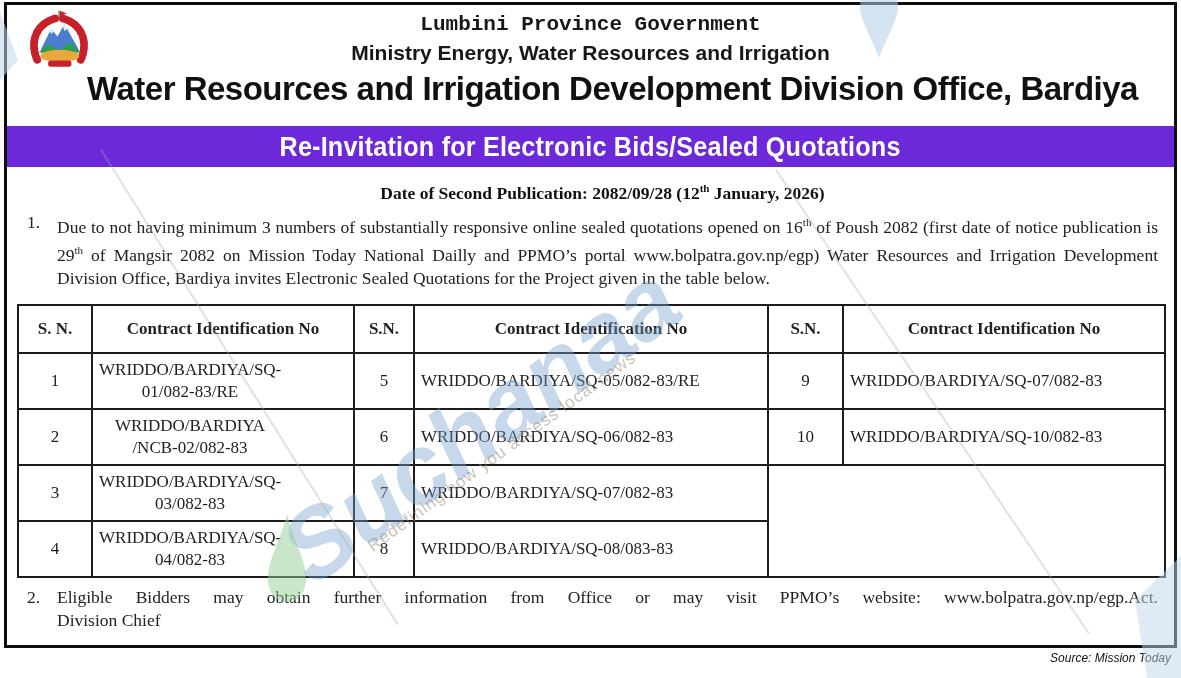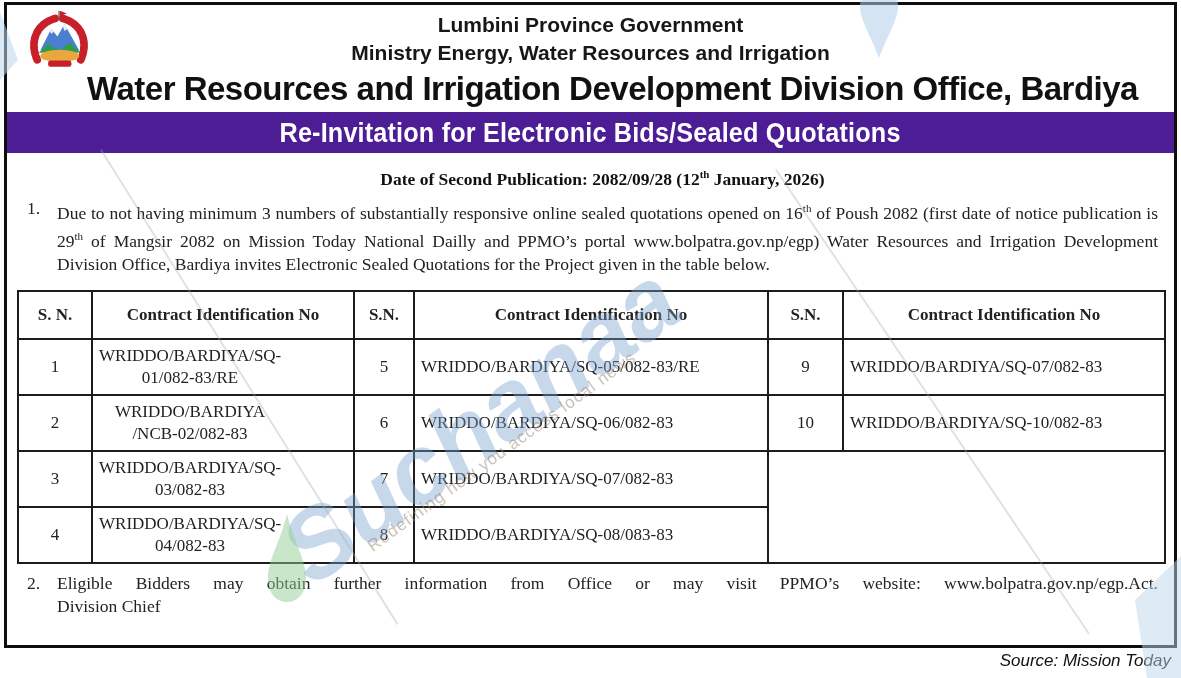--- a/index.html
+++ b/index.html
@@ -7,28 +7,28 @@
     position:relative;width:1181px;height:678px;background:#ffffff;overflow:hidden;
     font-family:"Liberation Serif", serif;color:#1e1e1e;
   }
   
   .notice{
     position:absolute;left:4px;top:2px;width:1173px;height:646px;
     border:3px solid #0e0e0e;box-sizing:border-box;background:transparent;z-index:1;
   }
   
   .emblem{position:absolute;left:12px;top:5px;width:80px;height:70px;}
-  .hdr-line1{margin-top:7px;text-align:center;font-family:Liberation Sans, sans-serif;
+  .hdr-line1{margin-top:7px;text-align:center;font-family:Liberation Mono, monospace;
     font-weight:bold;font-size:21px;line-height:26px;color:#171717;}
   .hdr-line2{text-align:center;font-family:"Liberation Sans",sans-serif;
     font-weight:bold;font-size:21px;line-height:29px;color:#171717;}
   .office-title{text-align:center;font-family:"Liberation Sans",sans-serif;font-weight:bold;
     font-size:33px;line-height:44px;color:#111;letter-spacing:-0.5px;white-space:nowrap;padding-left:44px;}
   
-  .banner{margin-top:1px;height:41px;background:#4c1d95;text-align:center;line-height:41px;}
+  .banner{margin-top:15px;height:41px;background:#6d28d9;text-align:center;line-height:41px;}
   .banner span{display:inline-block;color:#fff;font-family:"Liberation Sans",sans-serif;
     font-weight:bold;font-size:28px;transform:scaleX(0.9);letter-spacing:0.2px;}
   
   .pubdate{margin-top:9px;text-align:center;font-weight:bold;font-size:17.5px;line-height:24px;color:#111;padding-left:24px;}
   sup{font-size:11px;}
   
   .para{display:flex;margin:6px 16px 0 14px;font-size:17.5px;line-height:23.5px;color:#222;}
   .para-num{flex:none;width:36px;padding-left:6px;box-sizing:border-box;}
   .para-body{flex:1;text-align:justify;}
   .para2{margin-top:8px;}
@@ -37,21 +37,21 @@
   table.bids{border-collapse:collapse;margin:13px 10px 0 10px;width:1147px;table-layout:fixed;}
   table.bids th,table.bids td{border:2px solid #1c1c1c;font-size:17px;color:#222;
     vertical-align:middle;box-sizing:border-box;}
   table.bids th{font-weight:bold;text-align:center;height:37px;padding:13px 2px;}
   table.bids td{height:56px;padding:2px 6px;}
   td.sn{text-align:center;}
   td.cid{text-align:left;padding-left:9px;}
   .wrapbox{display:inline-block;max-width:182px;text-align:center;line-height:22px;}
   
   .source{position:absolute;right:10px;top:651px;font-family:"Liberation Sans",sans-serif;
-    font-style:italic;font-size:17px;color:#111;z-index:1;}
+    font-style:italic;font-size:12px;color:#111;z-index:1;}
   
   .wm-layer{position:absolute;inset:0;z-index:2;pointer-events:none;}
   .wm-brand{position:absolute;left:185px;top:368px;width:590px;text-align:center;
     font-family:"Liberation Sans",sans-serif;font-weight:bold;font-style:italic;
     font-size:98px;color:rgba(120,163,206,0.42);transform:rotate(-36deg);white-space:nowrap;}
   .wm-tagline{position:absolute;left:322px;top:442px;width:360px;text-align:center;
     font-family:"Liberation Sans",sans-serif;font-size:17px;letter-spacing:1px;
     color:rgba(150,134,112,0.5);transform:rotate(-36deg);white-space:nowrap;}
   .drop{position:absolute;}
   .faint-line{position:absolute;width:2px;background:rgba(160,170,185,0.35);transform-origin:top left;}

